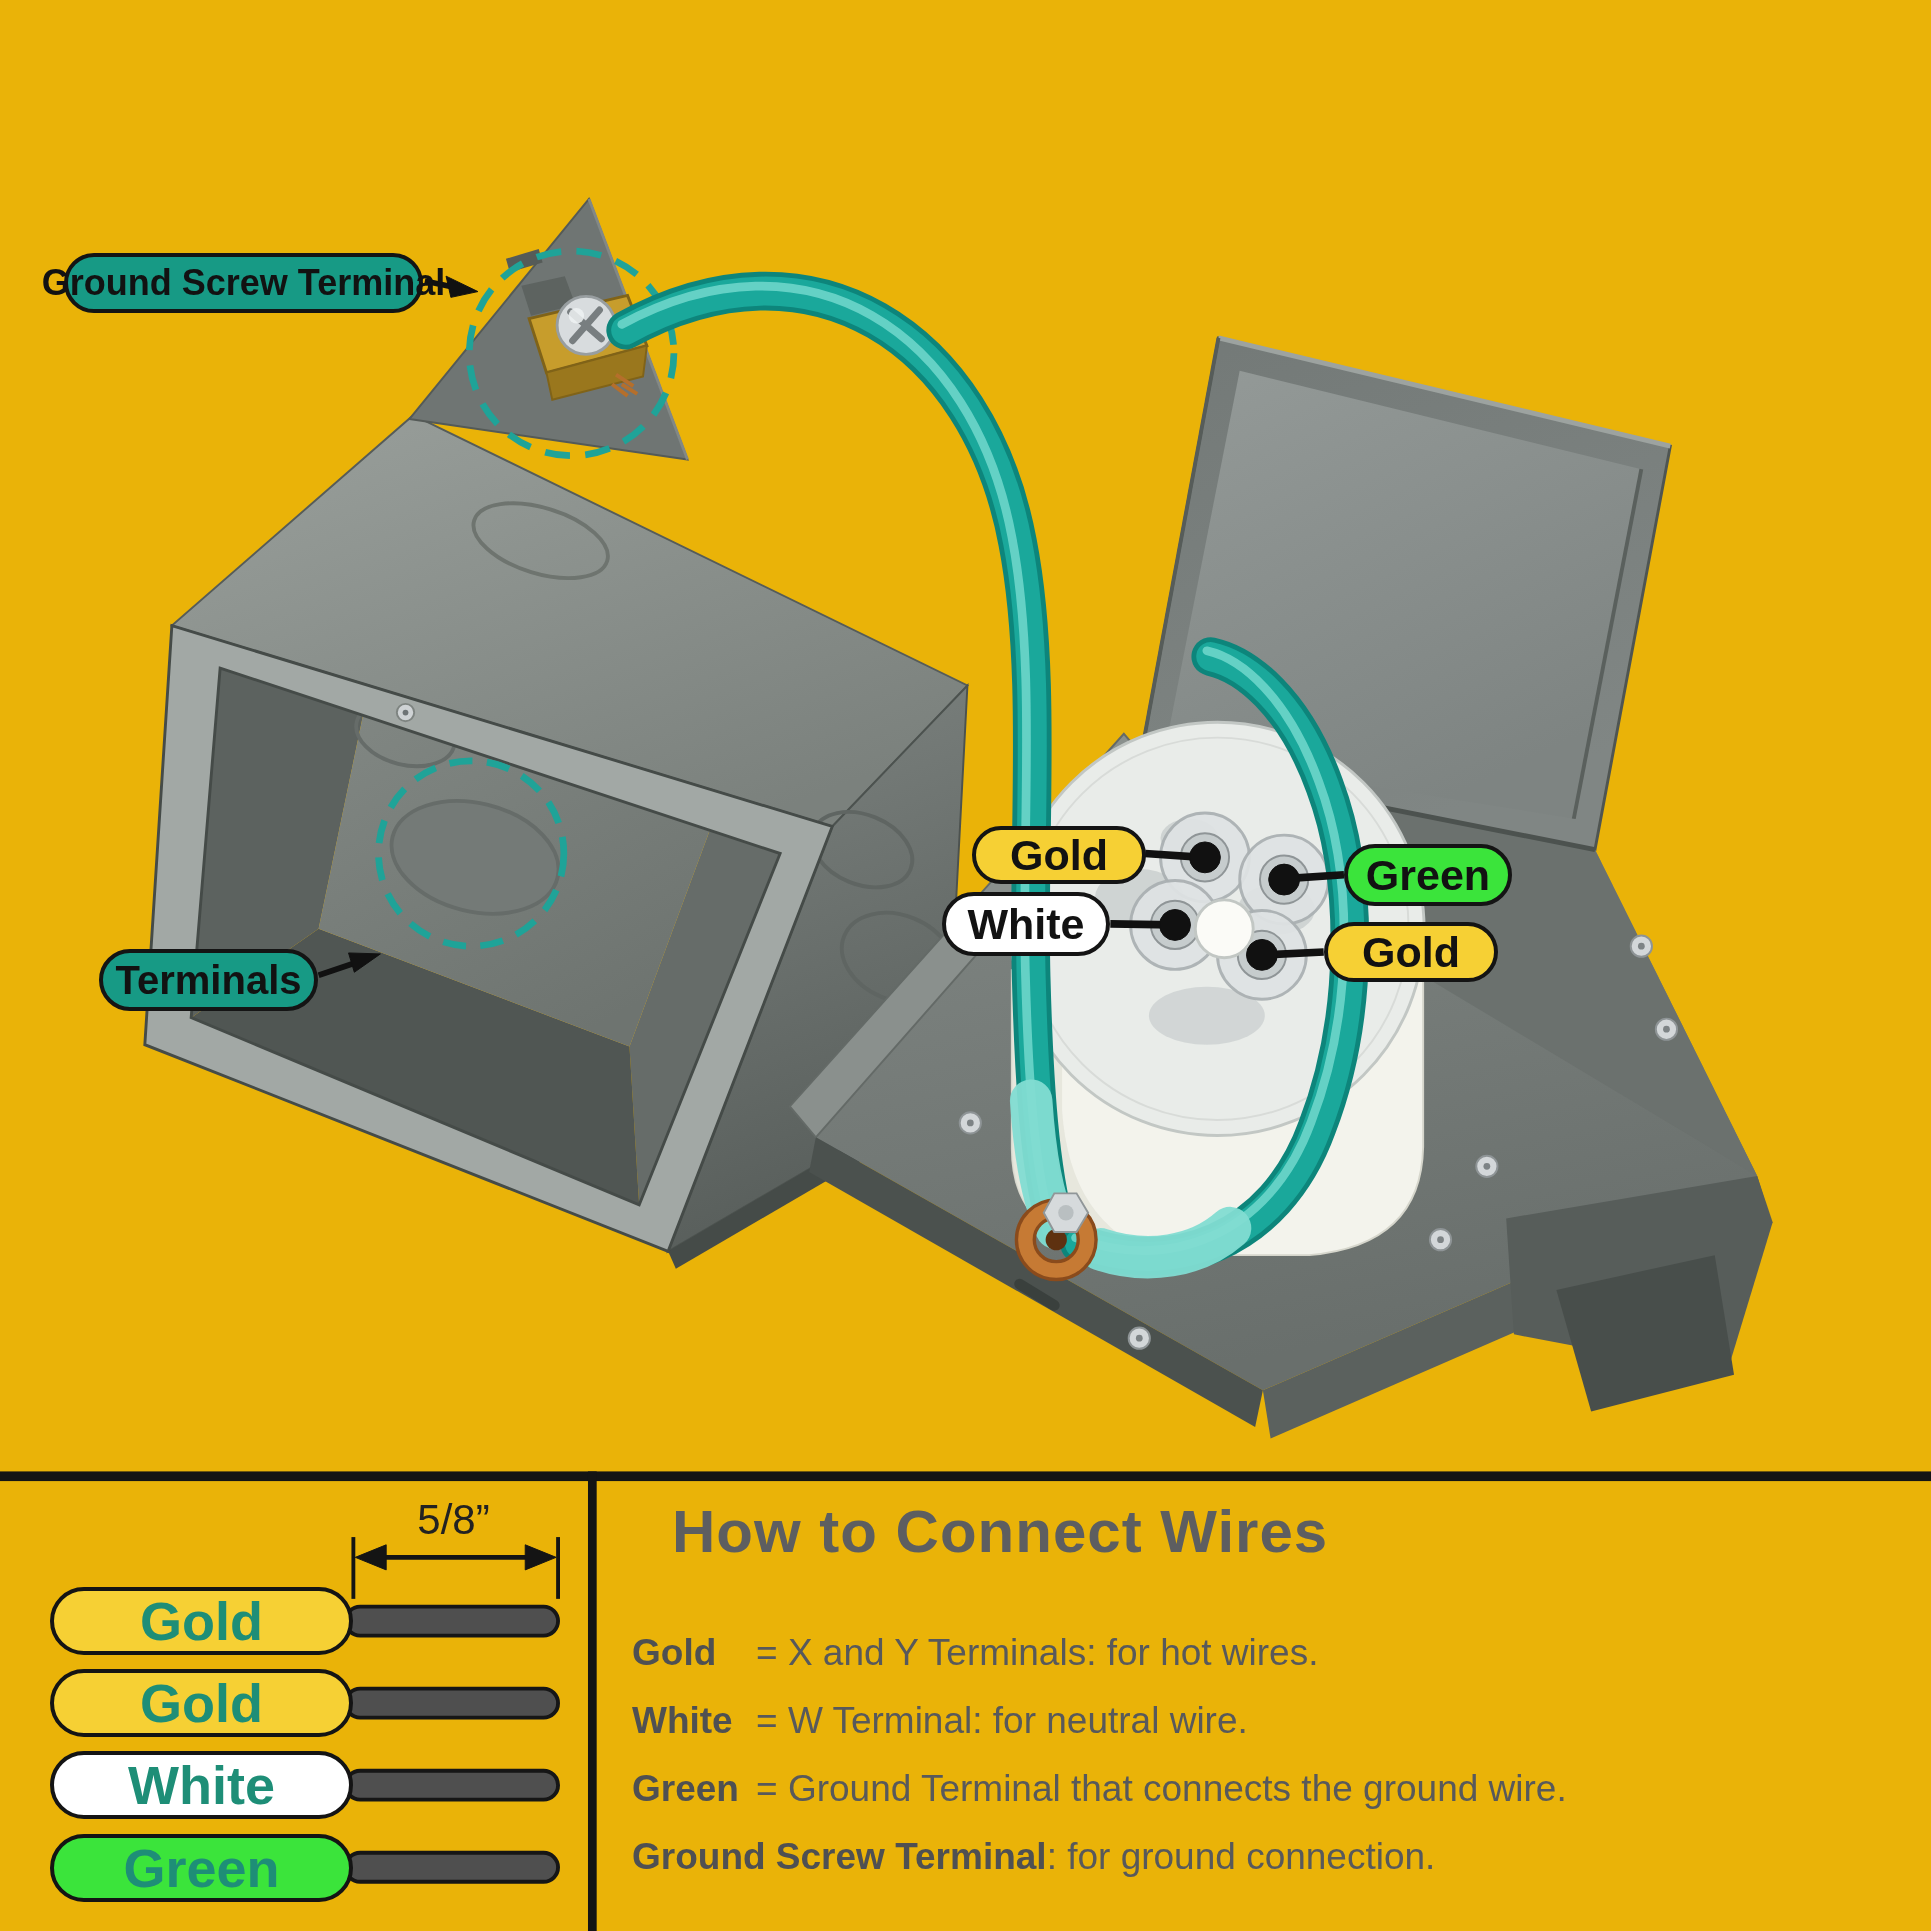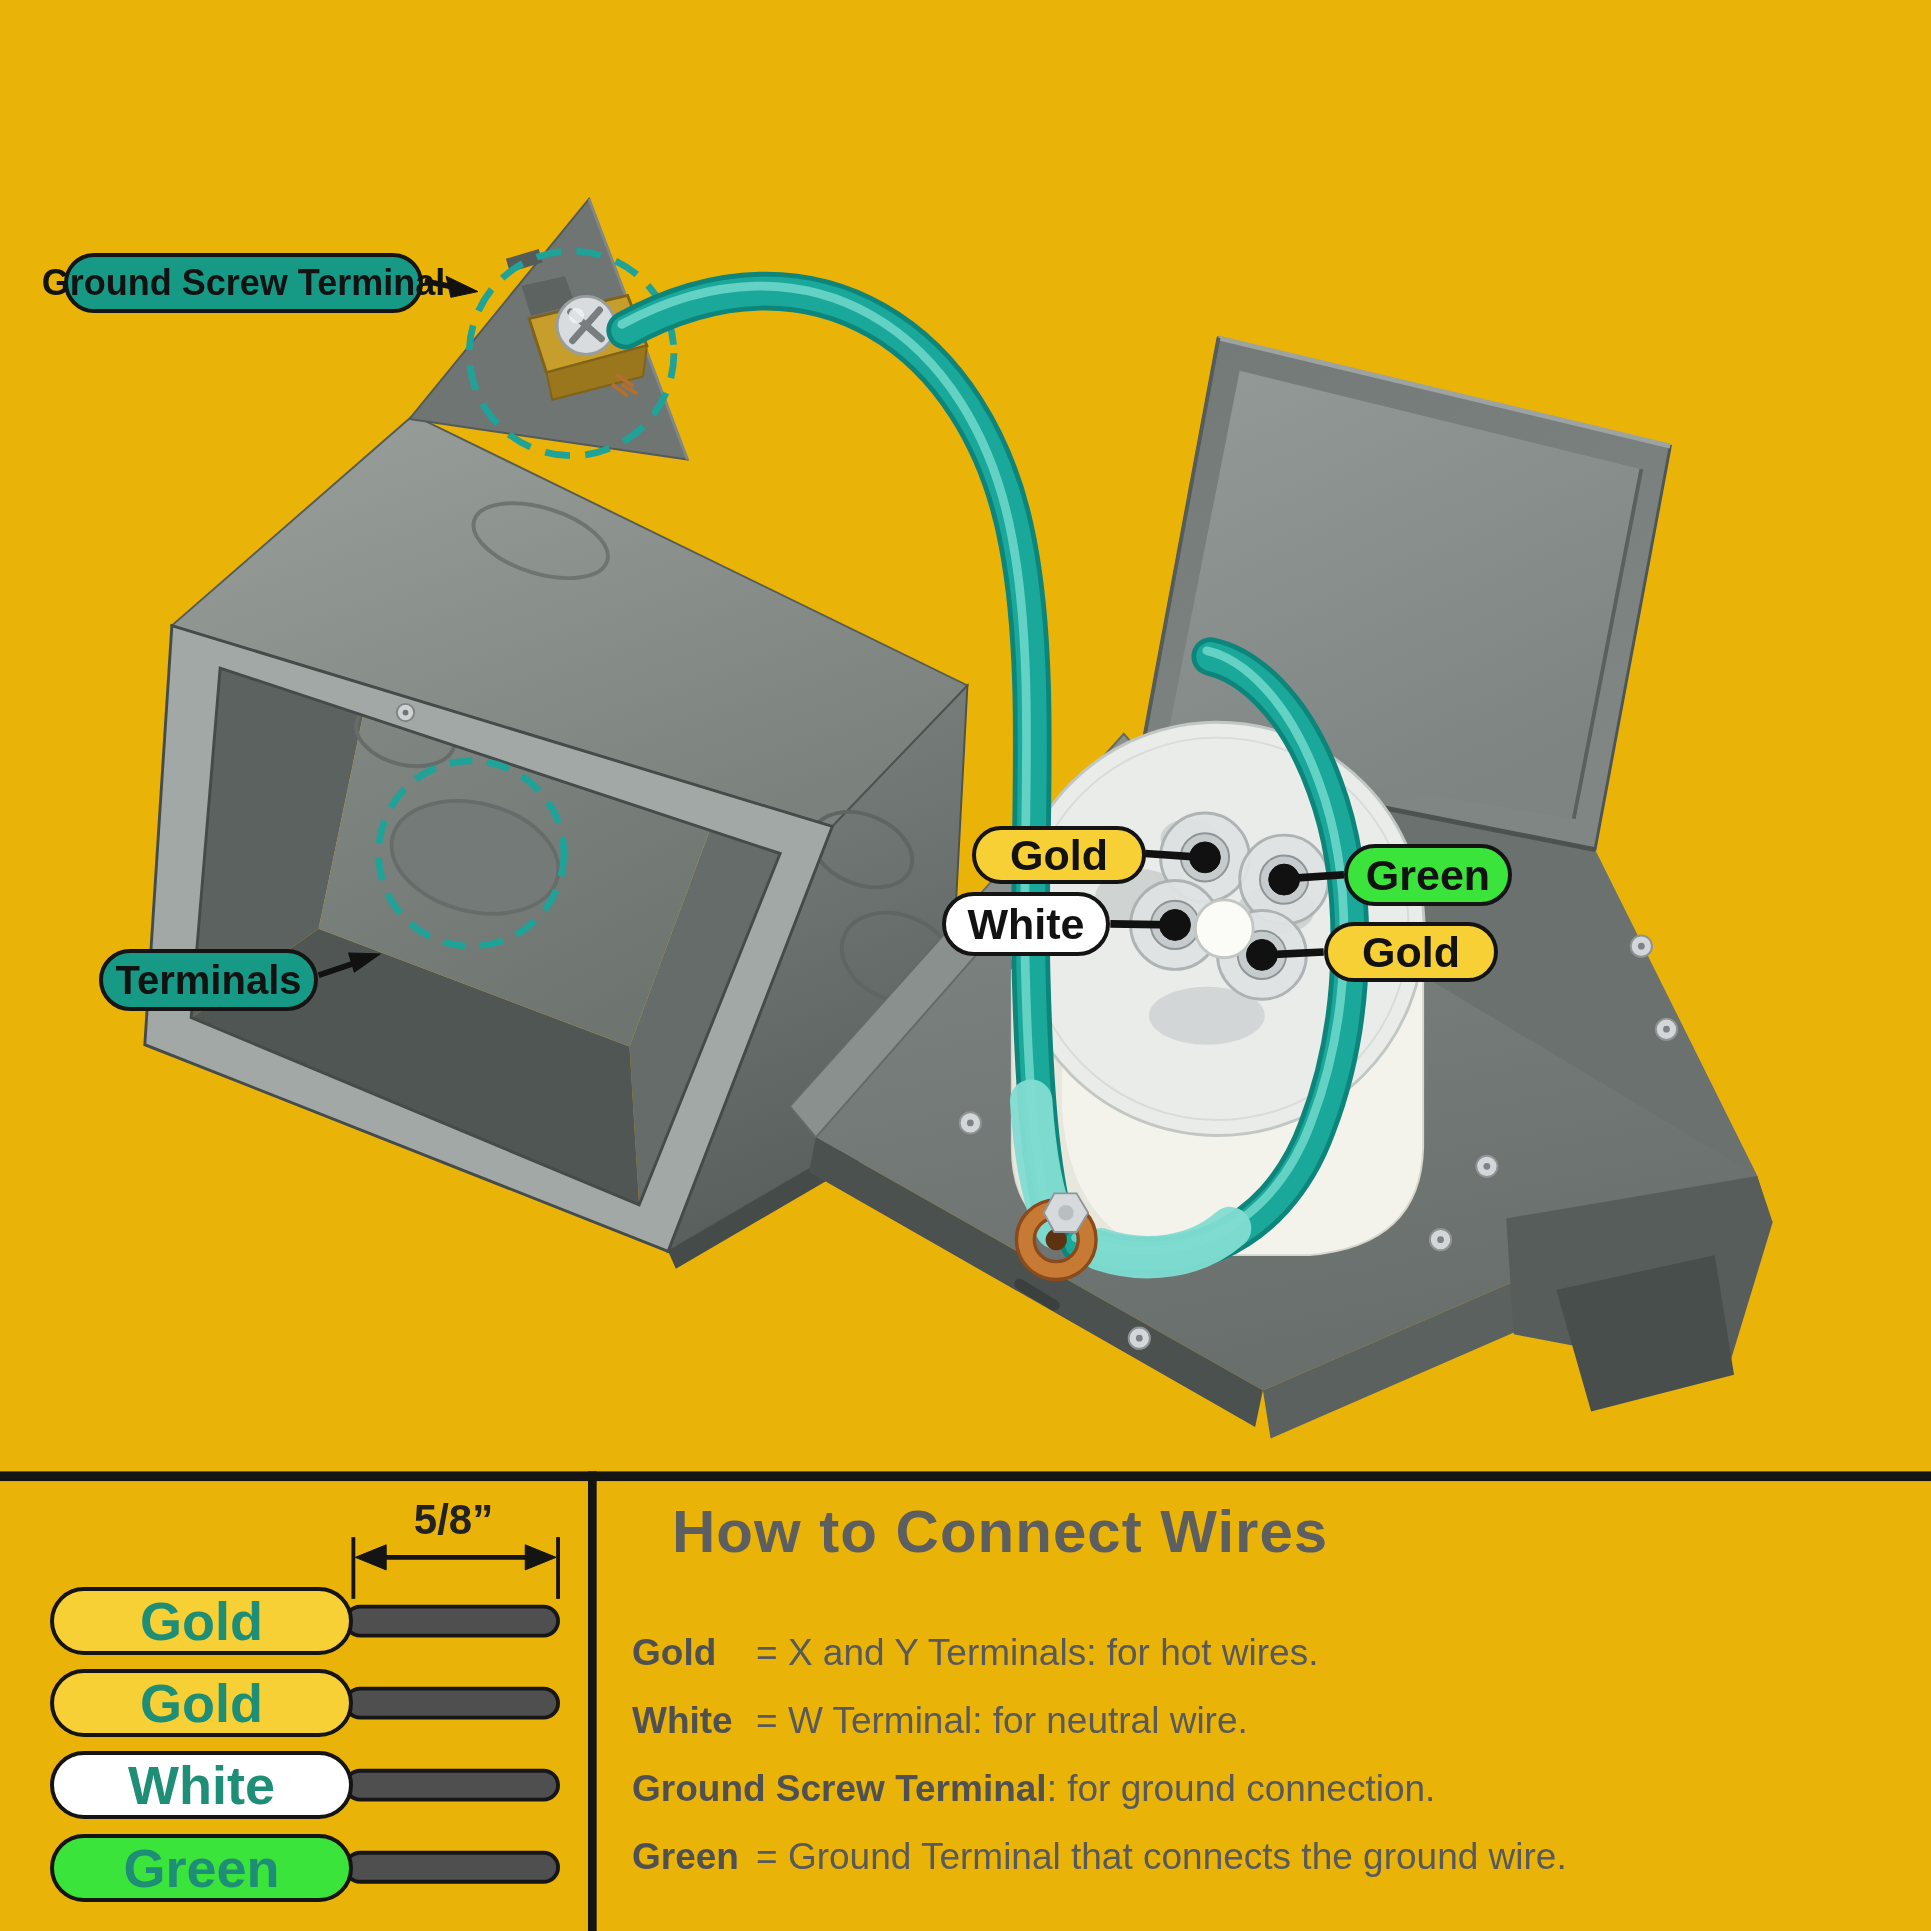--- a/index.html
+++ b/index.html
@@ -13,21 +13,21 @@
     border:4.8px solid #141414;border-radius:965px;font-weight:bold;color:#121212;
     box-sizing:border-box;white-space:nowrap;line-height:1;
   }
   .teal-bg{background:#179A85;}
   .yellow-bg{background:#F6D034;}
   .white-bg{background:#FFFFFF;}
   .green-bg{background:#3BE43B;}
   .legend-pill{font-size:54px;color:#1E8E77;}
   .dim-label{
     position:absolute;left:378px;top:1496px;width:151px;text-align:center;
-    font-size:42px;font-weight:bold;color:#222;
+    font-size:42px;font-weight:normal;color:#222;
   }
   .howto-title{
     position:absolute;left:632px;top:1497px;font-size:60px;font-weight:bold;
     color:#5D5E60;letter-spacing:1px;margin-left:40px;
   }
   .howto-lines{position:absolute;left:632px;top:1632px;width:1274px;}
   .howto-line{height:68px;font-size:37px;color:#58595B;white-space:nowrap;}
   .kw{font-weight:bold;color:#4F5052;}
   .kw.fixed{display:inline-block;min-width:124px;}
 </style>
@@ -271,21 +271,21 @@
   <div class="howto-title">How to Connect Wires</div>
 
   <div class="howto-lines">
     <div class="howto-line">
       <span class="kw fixed">Gold</span><span>= X and Y Terminals: for hot wires.</span>
     </div>
     <div class="howto-line">
       <span class="kw fixed">White</span><span>= W Terminal: for neutral wire.</span>
     </div>
     <div class="howto-line">
+      <span class="kw fixed">Green</span><span>= Ground Terminal that connects the ground wire.</span>
+    </div>
+    <div class="howto-line">
       <span class="kw">Ground Screw Terminal</span><span>: for ground connection.</span>
     </div>
-    <div class="howto-line">
-      <span class="kw fixed">Green</span><span>= Ground Terminal that connects the ground wire.</span>
-    </div>
   </div>
 
 </div>
 
 
 </body></html>

